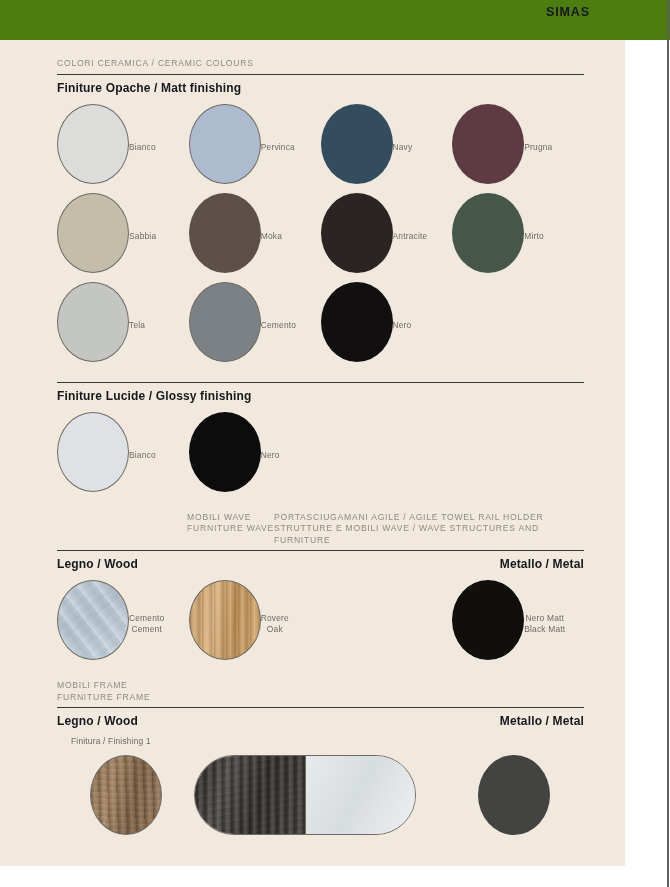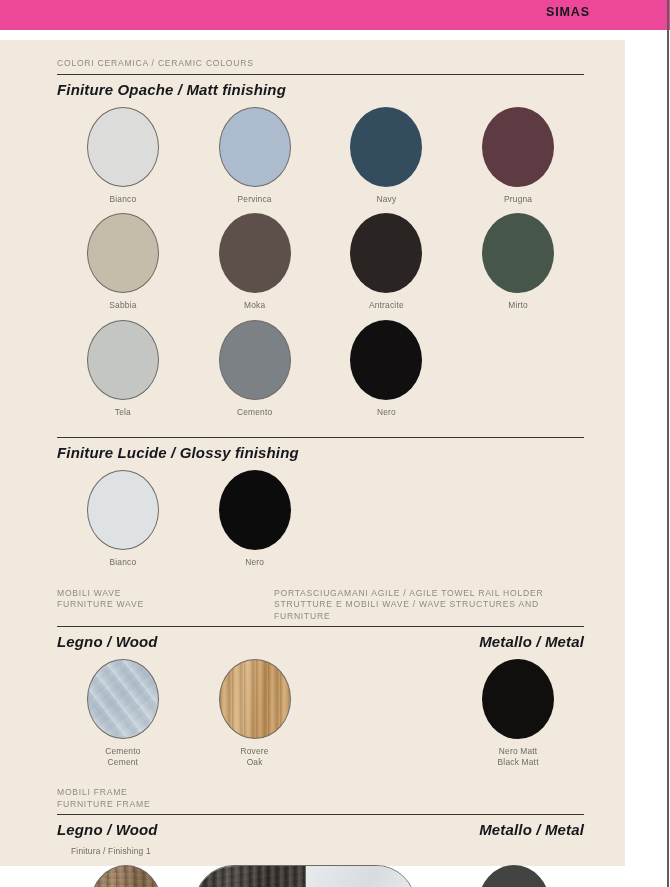--- a/index.html
+++ b/index.html
@@ -20,22 +20,22 @@
     top: 0;
     right: 1px;
     width: 2px;
     height: 887px;
     background: #5d5d5d;
   }
   .brand-bar {
     position: absolute;
     top: 0; left: 0;
     width: 670px;
-    height: 30px;
-    background: #ec4899;
+    height: 40px;
+    background: #4d7c0f;
   }
   .brand {
     position: absolute;
     top: 5px;
     right: 80px;
     font-size: 12.5px;
     font-weight: bold;
     letter-spacing: 0.9px;
     color: #16181c;
   }
@@ -62,50 +62,49 @@
     color: #8d8a83;
     line-height: 11.5px;
     text-transform: uppercase;
   }
   .rule {
     height: 1px;
     background: #3a3733;
     margin-top: 4px;
   }
   .sub-head {
-    font-size: 15px;
+    font-size: 12px;
     font-weight: bold;
     color: #16181c;
     margin-top: 6px;
     letter-spacing: 0.15px;
-    font-style: italic;
   }
   .head-row {
     display: flex;
     justify-content: space-between;
     align-items: flex-start;
     margin-top: 6px;
   }
   .head-row .sub-head { margin-top: 0; }
   .caps-row {
     display: flex;
-    justify-content: space-between;
+    justify-content: flex-end;
     align-items: flex-start;
   }
   .caps-right { text-align: left; width: 310px; }
 
   
   .grid {
     display: flex;
     margin-top: 9px;
   }
   .cell {
     width: 137px;
     display: flex;
-    flex-direction: column;
+    flex-direction: row;
     align-items: center;
   }
   .swatch {
     width: 72px;
     height: 80px;
     border-radius: 50%;
     border: 1px solid #6e6a64;
     box-sizing: border-box;
     position: relative;
     overflow: hidden;

